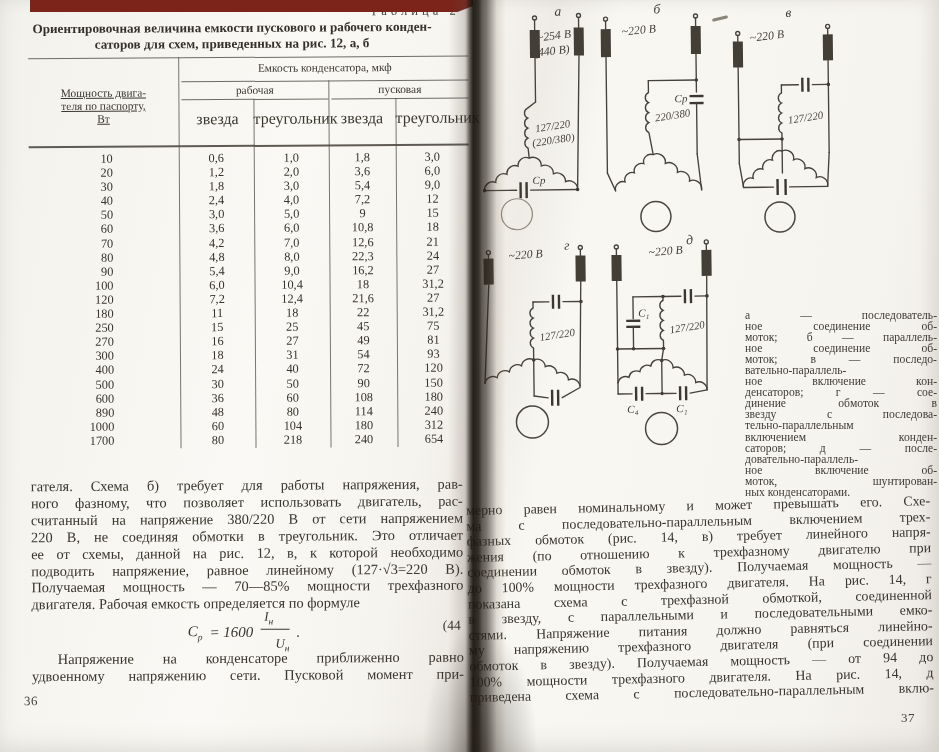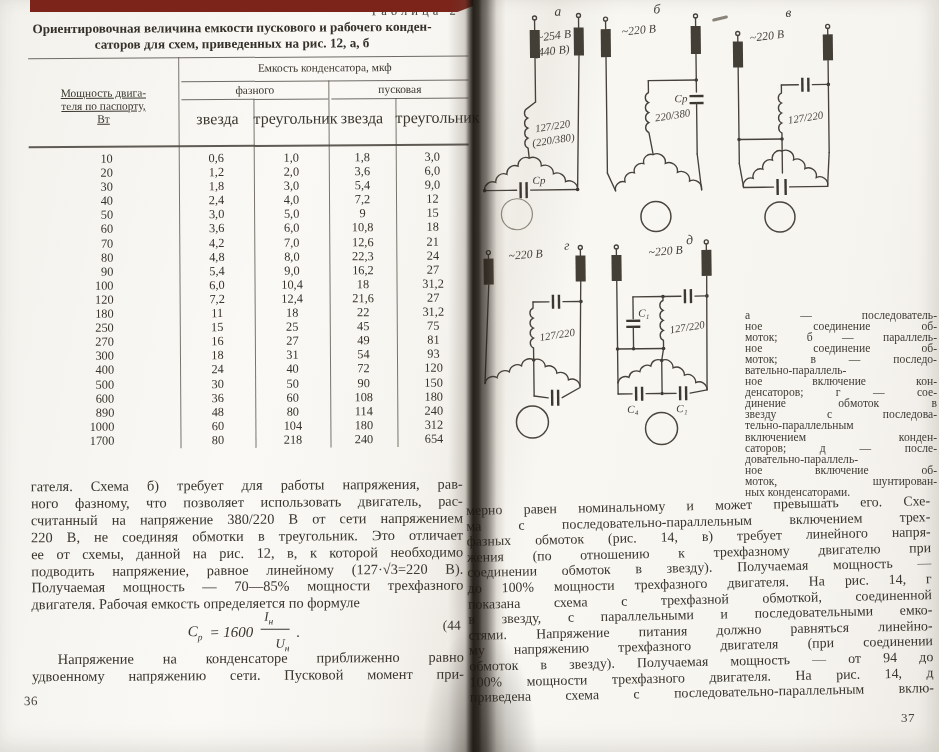--- a/index.html
+++ b/index.html
@@ -103,21 +103,21 @@
       <div class="vline" style="left:225px;top:99px;height:349px;"></div>
       <div class="vline" style="left:300px;top:81px;height:367px;"></div>
       <div class="vline" style="left:367px;top:99px;height:349px;"></div>
 
       <div class="thead power-h" style="left:2px;top:86px;width:146px;text-decoration:underline;">
           <div class="tline">Мощность двига-</div>
           <div class="tline">теля по паспорту,</div>
           <div class="tline">Вт</div>
         </div>
       <div class="thead" style="left:153px;top:62px;width:287px;">Емкость конденсатора, мкф</div>
-      <div class="thead" style="left:153px;top:84px;width:147px;">фазного</div>
+      <div class="thead" style="left:153px;top:84px;width:147px;">рабочая</div>
       <div class="thead" style="left:303px;top:84px;width:137px;">пусковая</div>
       <div class="subhead" style="left:153px;top:110px;width:72px;">звезда</div>
       <div class="subhead" style="left:225px;top:110px;width:75px;">треугольник</div>
       <div class="subhead" style="left:300px;top:110px;width:67px;">звезда</div>
       <div class="subhead" style="left:367px;top:110px;width:73px;">треугольник</div>
 
       <div class="tbody">
           <div class="trow">
             <div class="tcell c0">10</div>
             <div class="tcell c1">0,6</div>

